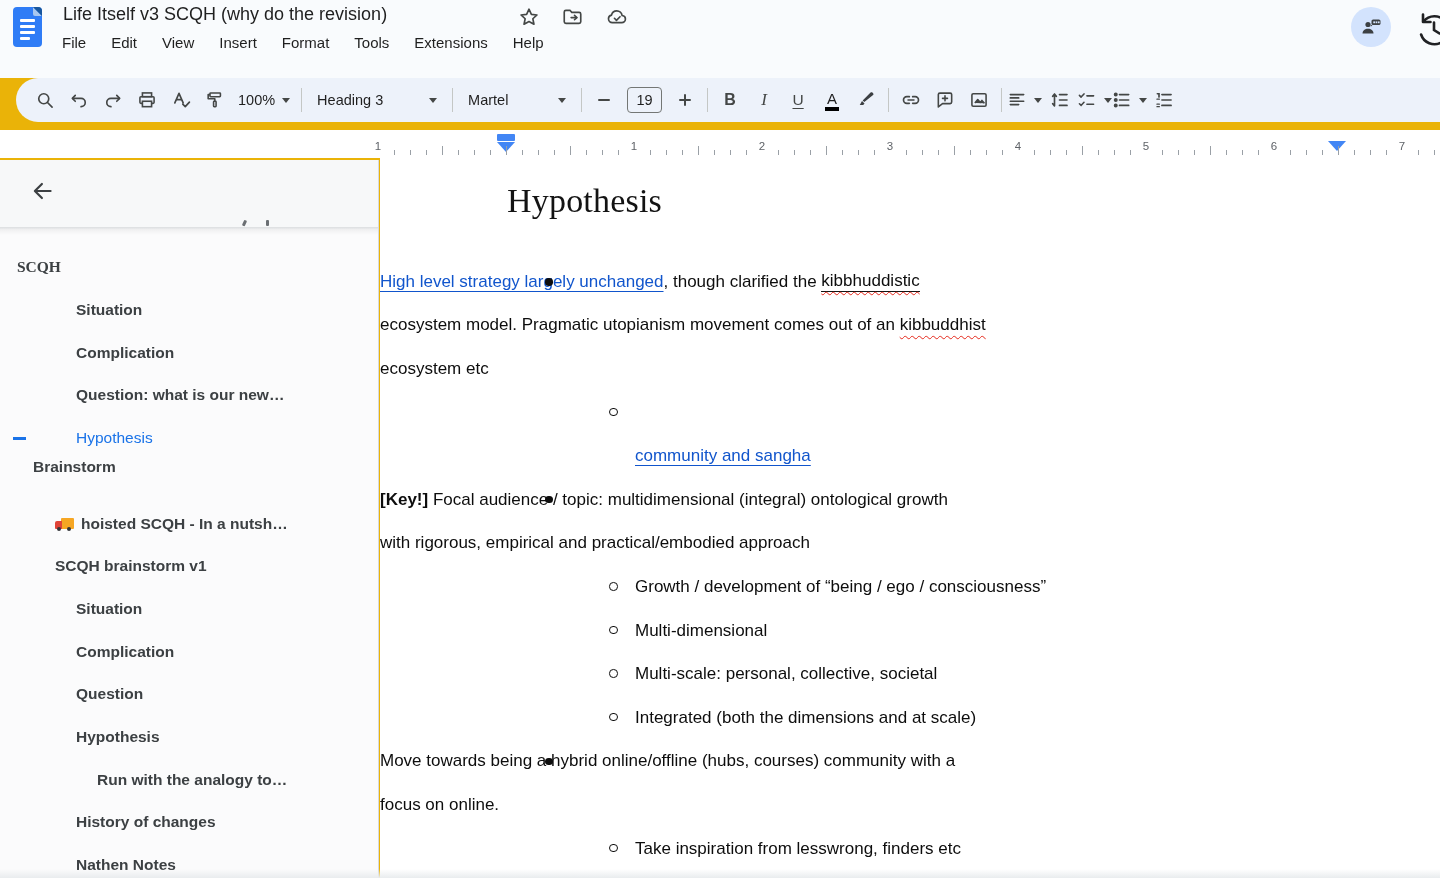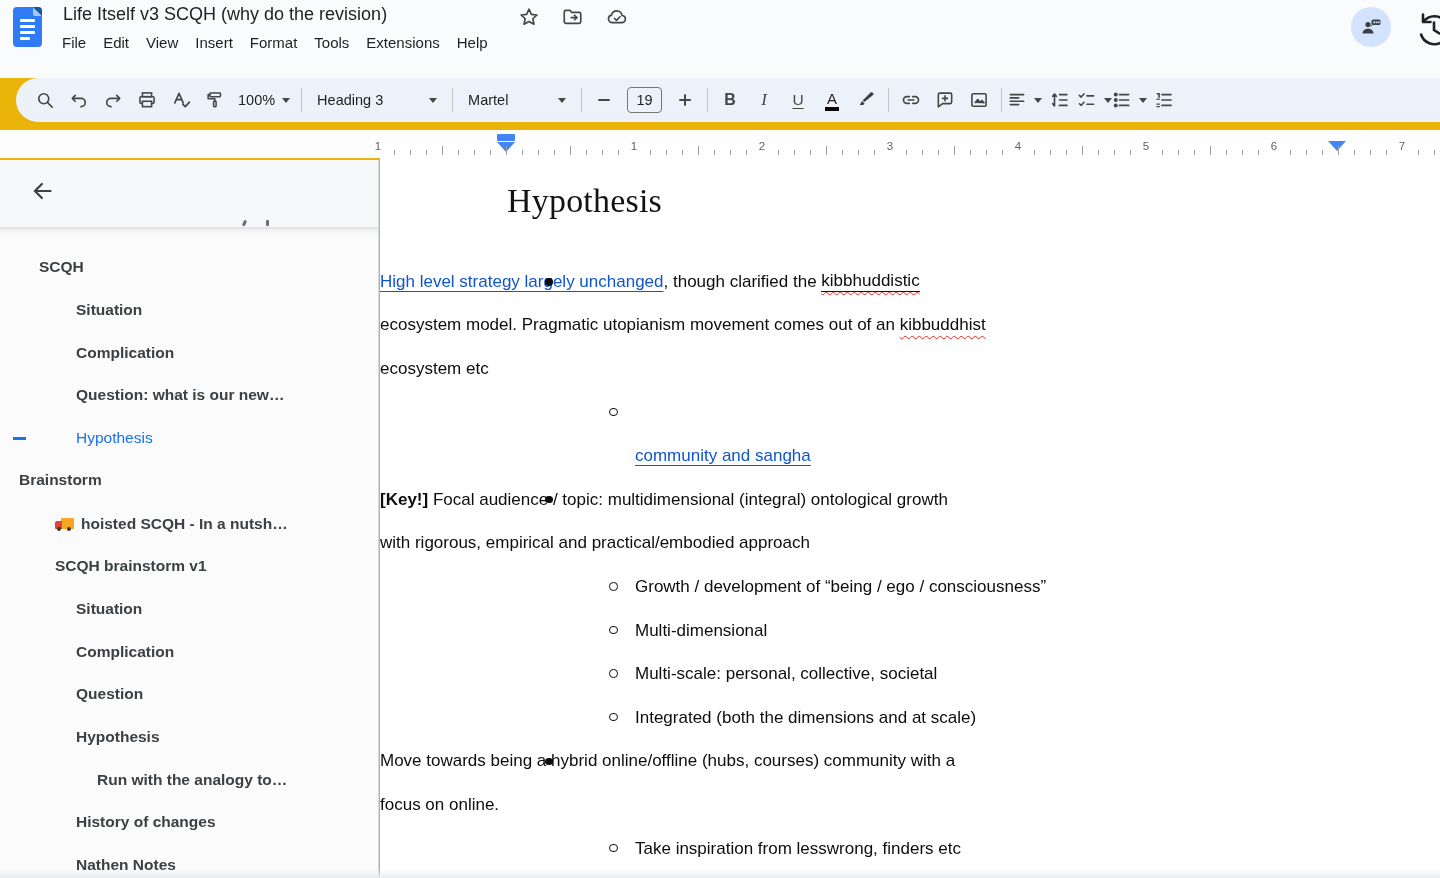--- a/index.html
+++ b/index.html
@@ -14,21 +14,21 @@
   #docs-logo .fold { position:absolute; right:0; top:0; width:9px; height:9px;
     background:#18569d; border-radius:0 4px 0 0;
     clip-path:polygon(0 0, 100% 100%, 100% 0); }
   #docs-logo .fold2 { position:absolute; right:0; top:0; width:9px; height:9px; background:#a8c7f0;
     clip-path:polygon(0 0, 0 100%, 100% 100%); border-radius:0 0 0 2px;}
   #docs-logo .l { position:absolute; left:7px; height:3px; background:#fff; border-radius:1px; }
   #doc-title { position:absolute; left:63px; top:4px; font-size:18px; color:#1f1f1f;
     white-space:nowrap; }
   #title-icons { position:absolute; left:518px; top:6px; display:flex; gap:21px; align-items:center; }
   #title-icons svg { display:block; }
-  #menubar { position:absolute; left:62px; top:34px; display:flex; gap:17px; }
+  #menubar { position:absolute; left:62px; top:34px; display:flex; gap:25px; }
   #menubar .menu { font-size:15px; color:#1f1f1f; cursor:default; }
   #people-badge { position:absolute; left:1351px; top:7px; width:40px; height:40px;
     border-radius:50%; background:#d3e3fd; display:flex; align-items:center; justify-content:center; }
   #history-btn { position:absolute; left:1413px; top:9px; width:40px; height:40px; }
 
   
   #toolbar { position:absolute; left:16px; top:78px; width:1436px; height:44px;
     background:#edf2fa; border-radius:22px 0 0 22px; display:flex; align-items:center;
     padding-left:12px; overflow:hidden; }
   .tbtn { height:36px; min-width:34px; display:flex; align-items:center; justify-content:center;
@@ -394,37 +394,37 @@
       <div id="back-btn">
         <svg width="26" height="26" viewBox="0 0 24 24" fill="none" stroke="#3c4043" stroke-width="2">
           <path d="M19 12H5.5M11 5.5L4.5 12l6.5 6.5" stroke-linecap="round" stroke-linejoin="round"></path>
         </svg>
       </div>
       <div class="frag" style="left:243px; top:60px; width:2.5px; height:6px; transform:rotate(24deg); border-radius:1px;"></div>
       <div class="frag" style="left:266px; top:60px; width:2.5px; height:6px; border-radius:1px;"></div>
     </div>
     <div id="outline-shadow"></div>
     <div id="outline-list">
-        <div class="oitem bold" style="top: 18px; padding-left: 39px;">
+        <div class="oitem bold" style="top: 18px; padding-left: 17px; font-family: Liberation Serif, serif;">
           <span>SCQH</span>
         </div>
         <div class="oitem" style="top: 60.7px; padding-left: 76px;">
           <span>Situation</span>
         </div>
         <div class="oitem" style="top: 103.4px; padding-left: 76px;">
           <span>Complication</span>
         </div>
         <div class="oitem" style="top: 146.1px; padding-left: 76px;">
           <span>Question: what is our new…</span>
         </div>
         <div class="oitem active" style="top: 188.8px; padding-left: 76px;">
           <span class="odash"></span>
           <span>Hypothesis</span>
         </div>
-        <div class="oitem bold" style="top: 231px; padding-left: 19px;">
+        <div class="oitem bold" style="top: 218px; padding-left: 33px;">
           <span>Brainstorm</span>
         </div>
         <div class="oitem" style="top: 274.2px; padding-left: 55px;">
           <span class="truck">
             <span class="box"></span>
             <span class="cab"></span>
             <span class="w1"></span>
             <span class="w2"></span>
           </span>
           <span>hoisted SCQH - In a nutsh…</span>

